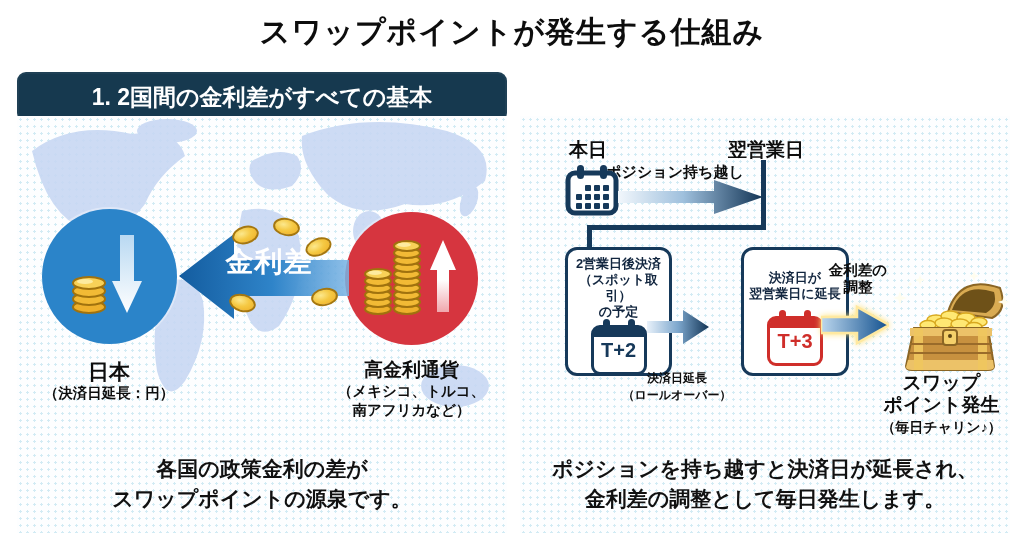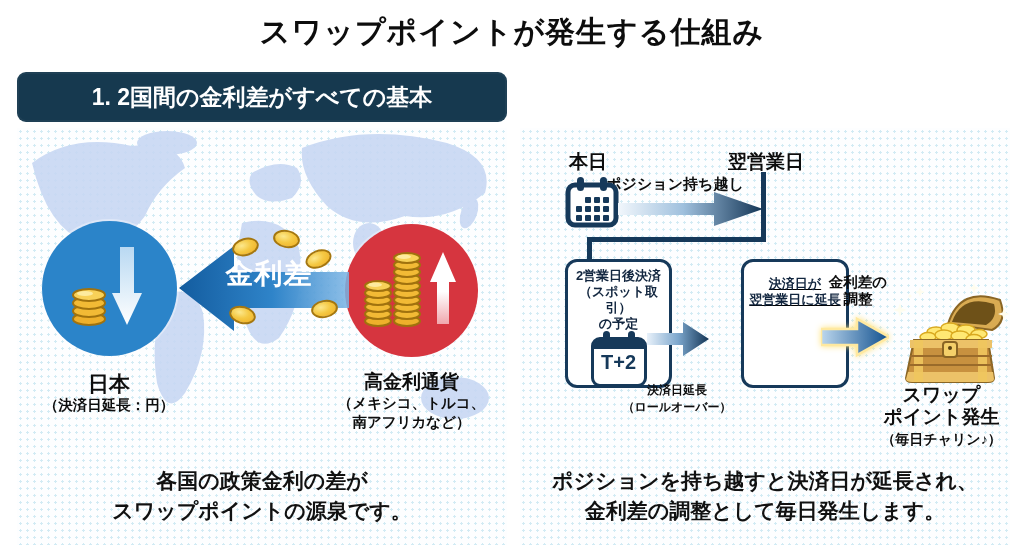--- a/index.html
+++ b/index.html
@@ -19,21 +19,21 @@
   .panel-right{left:520px;}
   .panel-header{
     left:0;top:0;width:490px;height:50px;border-radius:9px;
     background:#16394f;color:#ffffff;text-align:center;
     font-weight:bold;line-height:50px;
     box-shadow:inset 0 0 0 2px rgba(255,255,255,0.04);
   }
   .panel-left .panel-header{font-size:23px;}
   .panel-right .panel-header{font-size:21px;}
   .panel-body{
-    left:0;top:56px;width:490px;height:417px;
+    left:0;top:44px;width:490px;height:417px;
     background-color:#fdfeff;
     background-image:radial-gradient(#d2ebf4 1.1px, transparent 1.3px);
     background-size:7px 7px;
   }
   
   .map-svg{left:0;top:0;width:490px;height:417px;}
   .circle{border-radius:50%;}
   .circle-blue{left:25px;top:93px;width:135px;height:135px;background:#2b84c9;box-shadow:0 0 0 2px rgba(255,255,255,0.35);}
   .circle-red{left:328px;top:96px;width:133px;height:133px;background:#d6353f;box-shadow:0 0 0 2px rgba(255,255,255,0.35);}
   .big-arrow-svg{left:162px;top:118px;width:170px;height:85px;}
@@ -70,21 +70,21 @@
   .flow-box{
     width:107px;height:129px;box-sizing:border-box;
     background:#ffffff;border:3px solid #16395a;border-radius:12px;
     text-align:center;
     margin-left:29px;
   }
   .box-spot{left:16px;top:131px;}
   .box-extended{left:192px;top:131px;width:108px;}
   .flow-box .box-line{font-size:13px;font-weight:bold;color:#12263f;line-height:16px;}
   .box-spot .box-text{padding-top:6px;}
-  .box-extended .box-text{padding-top:14px;text-decoration:underline;}
+  .box-extended .box-text{padding-top:20px;}
   .mini-cal{position:relative;width:56px;height:50px;margin:5px auto 0;border:3px solid #16395a;border-radius:9px;background:#ffffff;box-sizing:border-box;}
   .mini-cal .bar{position:absolute;top:0;left:0;right:0;height:9px;background:#16395a;border-radius:4px 4px 0 0;}
   .mini-cal .ring{position:absolute;top:-9px;width:7px;height:14px;border-radius:3.5px;background:#16395a;}
   .mini-cal .ring.l{left:9px}.mini-cal .ring.r{right:9px}
   .mini-cal .num{position:absolute;top:11px;left:0;right:0;text-align:center;font-size:20px;font-weight:bold;color:#16395a;}
   .mini-cal.red{border-color:#cf2e2a;}
   .mini-cal.red .bar,.mini-cal.red .ring{background:#cf2e2a;}
   .mini-cal.red .num{color:#cf2e2a;}
   .box-extended .mini-cal{margin-top:14px;}
   .arrow2-svg{left:127px;top:194px;width:62px;height:34px;}
@@ -283,20 +283,26 @@
     <div class="abs rollover-label">
       <div>決済日延長</div>
       <div>（ロールオーバー）</div>
     </div>
 
     <div class="abs flow-box box-extended">
       <div class="box-text">
         <div class="box-line">決済日が</div>
         <div class="box-line">翌営業日に延長</div>
       </div>
+      <div class="mini-cal red">
+        <span class="ring l"></span>
+        <span class="ring r"></span>
+        <span class="bar"></span>
+        <span class="num">T+3</span>
+      </div>
     </div>
 
     <div class="abs adjust-label">
       <div>金利差の</div>
       <div>調整</div>
     </div>
     <svg class="abs arrow3-svg" viewBox="0 0 68 42">
       <defs>
           <linearGradient id="gA3" x1="0" y1="0" x2="1" y2="0">
         <stop offset="0%" stop-color="#bcd7ee"></stop>

